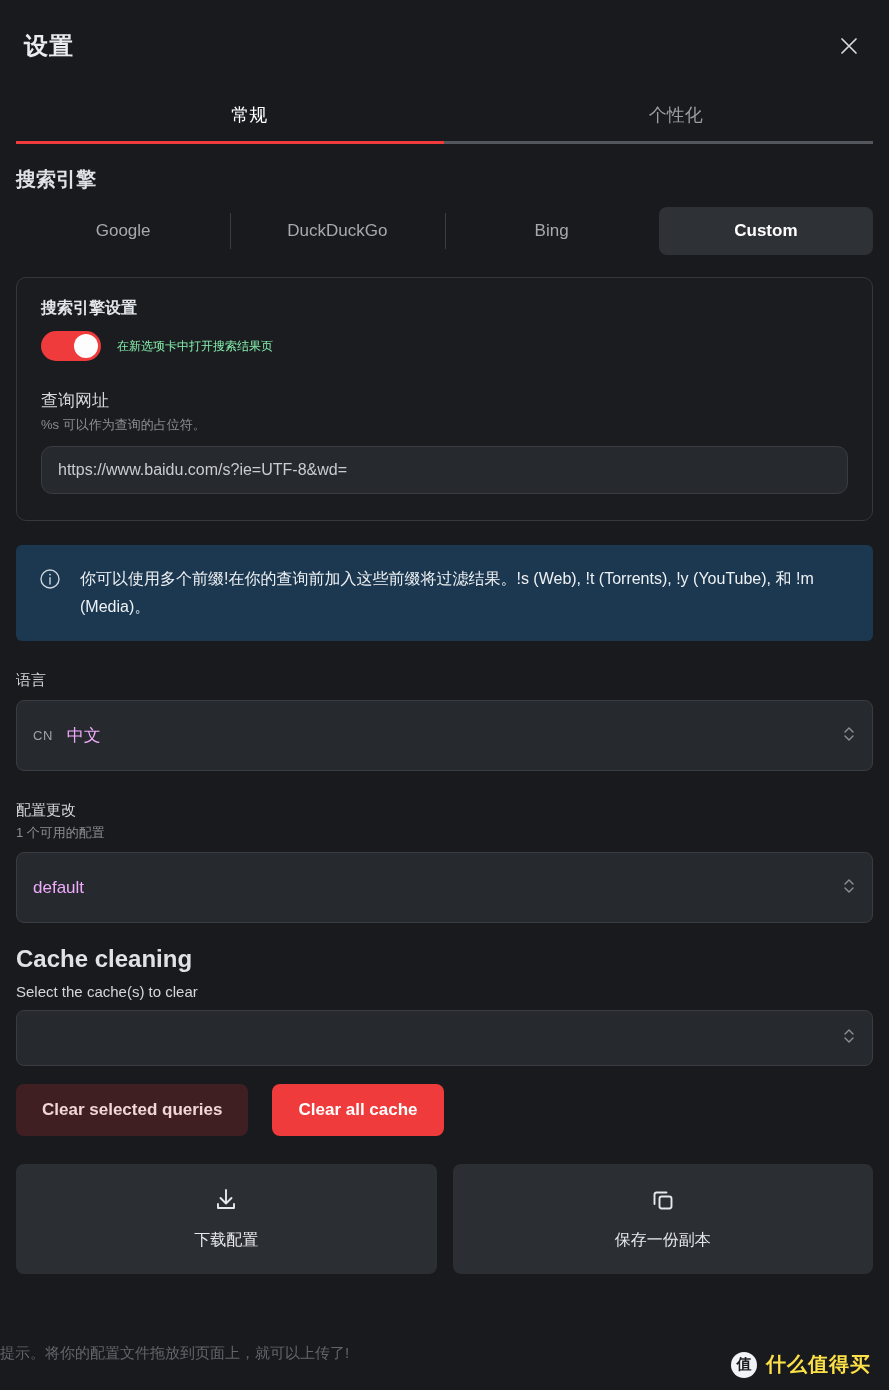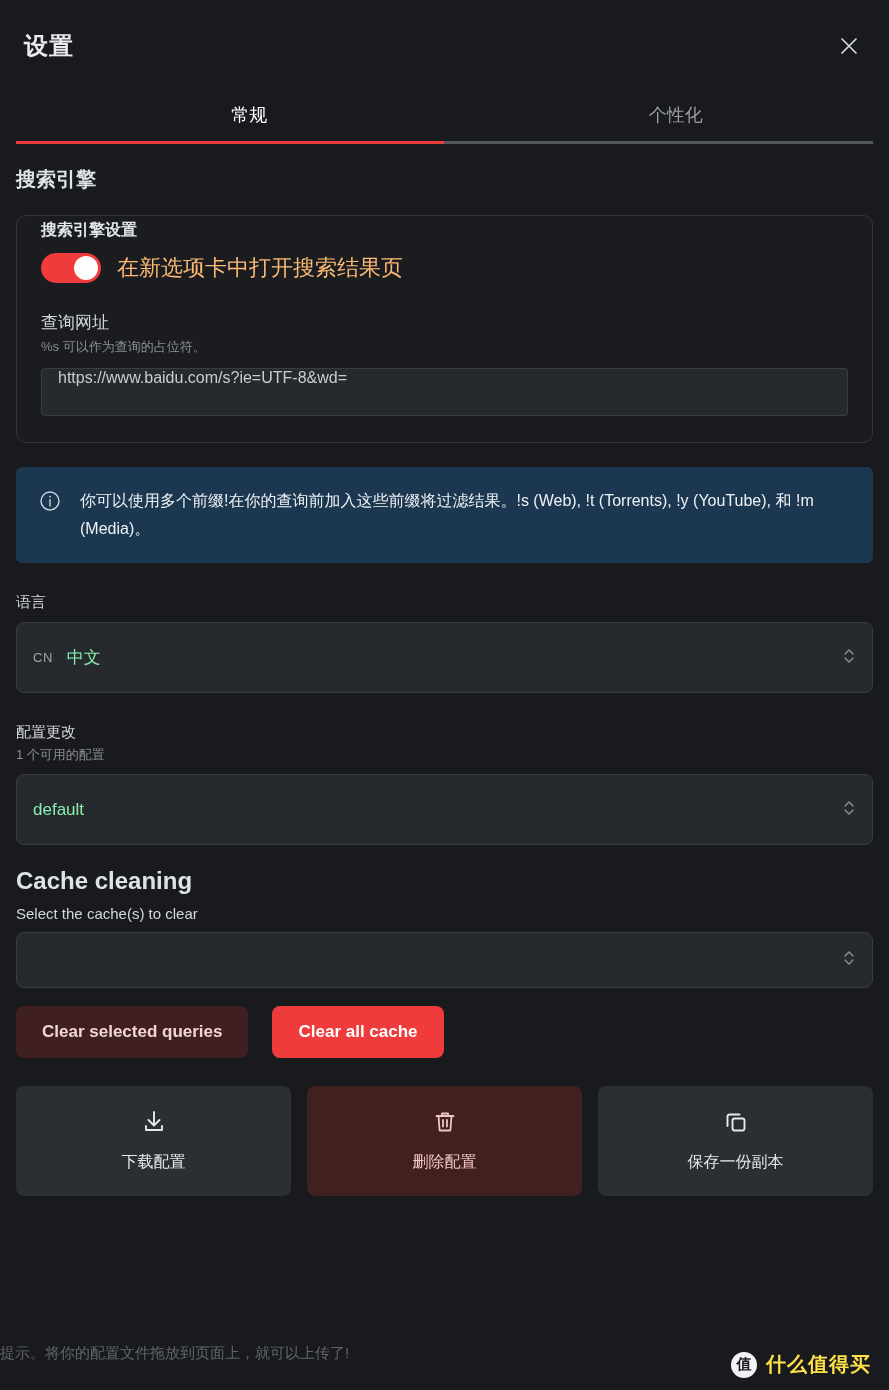--- a/index.html
+++ b/index.html
@@ -124,21 +124,21 @@
     color: #ffffff;
     font-weight: bold;
   }
   .engine-item.active::before { display: none; }
 
   
   .card {
     margin-top: 22px;
     border: 1px solid #34373d;
     border-radius: 10px;
-    padding: 4px 24px 26px 24px;
+    padding: 20px 24px 26px 24px;
     background: rgba(255,255,255,0.012);
   }
   .card-title {
     font-size: 16px;
     font-weight: bold;
     color: #e3e6ea;
     margin-bottom: 12px;
   }
 
   .toggle-row {
@@ -155,41 +155,42 @@
     flex: none;
   }
   .toggle .knob {
     position: absolute;
     top: 3px; right: 3px;
     width: 24px; height: 24px;
     border-radius: 50%;
     background: #fdfdfd;
   }
   .toggle-label {
-    font-size: 22px;
-    color: #fdba74;
+    font-size: 12px;
+    color: #86efac;
   }
 
   .field-label {
     font-size: 17px;
     color: #d4d7db;
     margin-top: 28px;
   }
   .field-hint {
     font-size: 13px;
     color: #8a8d93;
     margin-top: 4px;
   }
   .text-input {
     margin-top: 12px;
     height: 48px;
-    border-radius: 4px;
+    border-radius: 11px;
     background: #26292e;
     border: 1px solid #393c42;
     display: flex;
+    align-items: center;
     padding: 0 16px;
     font-size: 16px;
     color: #c9ccd1;
     cursor: text;
   }
 
   
   .info-banner {
     margin-top: 24px;
     background: #1c3850;
@@ -234,21 +235,21 @@
     cursor: pointer;
   }
   .select .flag {
     font-size: 13px;
     color: #9fa3a8;
     margin-right: 14px;
     letter-spacing: 0.5px;
   }
   .select .val {
     font-size: 17px;
-    color: #86efac;
+    color: #f0abfc;
   }
   .select .chev {
     position: absolute;
     right: 16px;
     top: 50%;
     transform: translateY(-50%);
     color: #8d9197;
   }
   .select.tall { height: 71px; }
   .select.empty { height: 56px; }
@@ -364,20 +365,34 @@
     <span>个性化</span>
   </div>
   <div class="tab-underline-track"></div>
   <div class="tab-underline"></div>
 </div>
 
 <div class="content">
 
   <div class="section-title">搜索引擎</div>
 
+  <div class="engine-row">
+    <div class="engine-item">
+      <span>Google</span>
+    </div>
+    <div class="engine-item">
+      <span>DuckDuckGo</span>
+    </div>
+    <div class="engine-item">
+      <span>Bing</span>
+    </div>
+    <div class="engine-item active">
+      <span>Custom</span>
+    </div>
+  </div>
 
   <div class="card">
     <div class="card-title">搜索引擎设置</div>
 
     <div class="toggle-row">
       <div class="toggle">
         <div class="knob"></div>
       </div>
       <div class="toggle-label">在新选项卡中打开搜索结果页</div>
     </div>
@@ -451,31 +466,20 @@
       <span>
         <svg width="26" height="26" viewBox="0 0 26 26" fill="none" stroke="currentColor" stroke-width="1.9" stroke-linecap="round" stroke-linejoin="round">
           <path d="M13 3 V16"></path>
           <path d="M7.5 11 L13 16.5 L18.5 11"></path>
           <path d="M5 17 V21 H21 V17"></path>
         </svg>
       </span>
       <span class="lbl">下载配置</span>
     </div>
 
-    <div class="action-card danger">
-      <span>
-        <svg width="26" height="26" viewBox="0 0 26 26" fill="none" stroke="currentColor" stroke-width="1.8" stroke-linecap="round" stroke-linejoin="round">
-          <path d="M4.5 7 H21.5"></path>
-          <path d="M10 7 V4.5 H16 V7"></path>
-          <path d="M6.5 7 L7.6 21.5 H18.4 L19.5 7"></path>
-          <path d="M11 11 V17.5 M15 11 V17.5"></path>
-        </svg>
-      </span>
-      <span class="lbl">删除配置</span>
-    </div>
 
     <div class="action-card">
       <span>
         <svg width="26" height="26" viewBox="0 0 26 26" fill="none" stroke="currentColor" stroke-width="1.9" stroke-linecap="round" stroke-linejoin="round">
           <rect x="9.5" y="9.5" width="12" height="12" rx="2.2"></rect>
           <path d="M16.5 5.5 H6.8 A2.3 2.3 0 0 0 4.5 7.8 V17"></path>
         </svg>
       </span>
       <span class="lbl">保存一份副本</span>
     </div>

